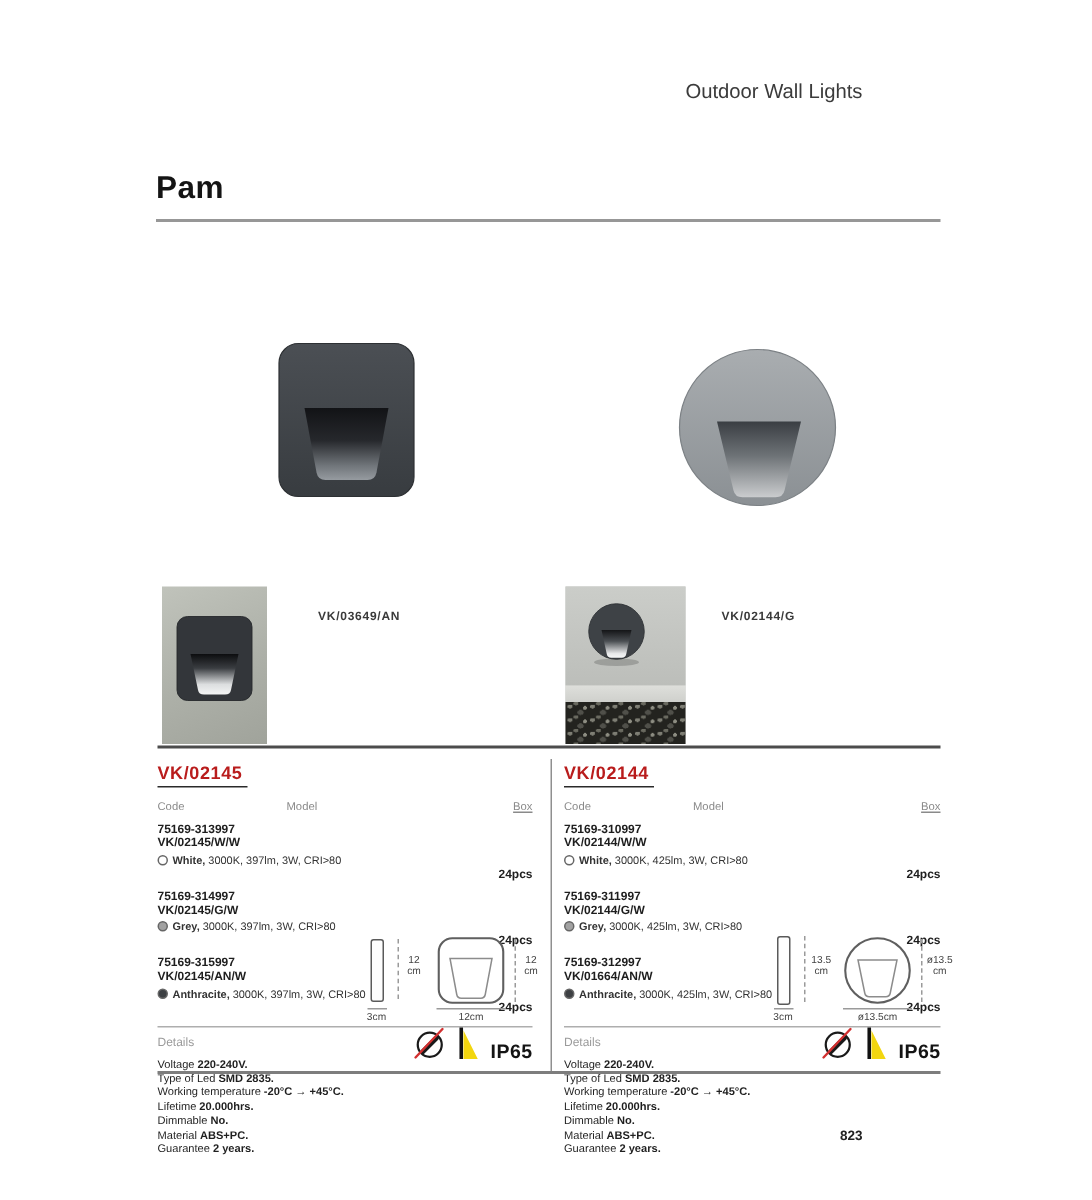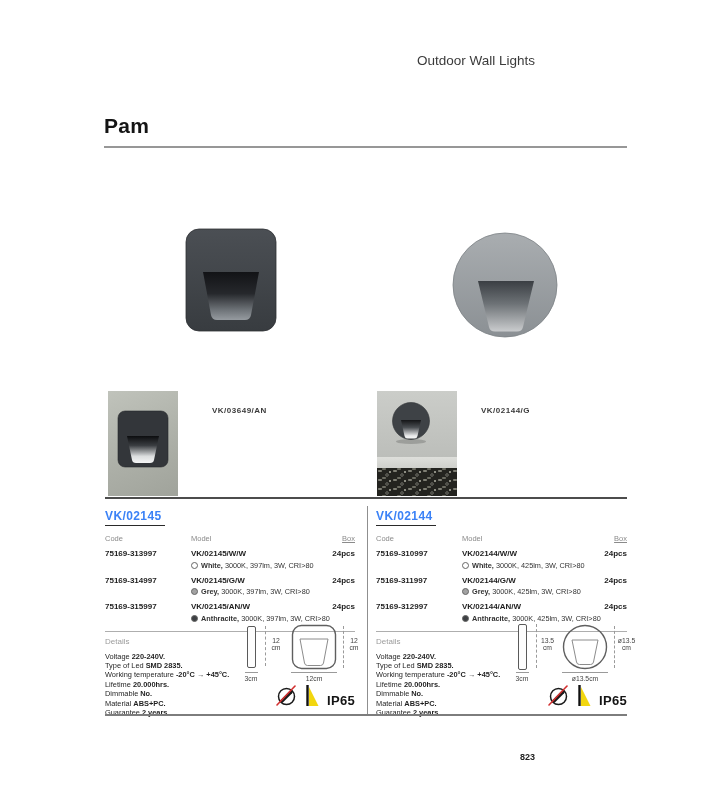--- a/index.html
+++ b/index.html
@@ -1,17 +1,17 @@
 <!DOCTYPE html>
 <html><head>
 <meta charset="utf-8">
 <style>
   html,body{margin:0;padding:0;background:#fff;}
   .page{position:relative;width:636px;height:800px;background:#ffffff;
-        font-family:"Liberation Sans",sans-serif;color:#222;overflow:hidden;}
+        font-family:"Liberation Sans",sans-serif;color:#222;overflow:hidden;padding-left:40px;}
 
   
   .category{position:absolute;top:53px;right:101px;font-size:13.5px;color:#3b3b3b;}
   .title{position:absolute;top:114px;left:104px;font-size:21px;font-weight:bold;color:#141414;letter-spacing:.3px;}
   .title-rule{position:absolute;top:146px;left:104px;width:523px;height:2px;background:#979797;}
 
   
   .prod{position:absolute;}
   #prod-square{left:185px;top:228px;}
   #prod-round{left:450px;top:232px;}
@@ -36,25 +36,25 @@
 
   .mid-rule{position:absolute;left:105px;top:497px;width:522px;height:2px;background:#4c4c4c;}
   .v-divider{position:absolute;left:367px;top:506px;width:1px;height:209px;background:#8f8f8f;}
   .bottom-rule{position:absolute;left:105px;top:714px;width:522px;height:1.5px;background:#7d7d7d;}
   .page-number{position:absolute;top:752px;right:101px;font-size:9px;font-weight:bold;color:#222;}
 
   
   .col{position:absolute;top:506px;}
   .col-left{left:105px;width:250px;}
   .col-right{left:376px;width:251px;}
-  .sku{display:inline-block;font-size:12px;font-weight:bold;color:#3b82f6;letter-spacing:.4px;
+  .sku{display:inline-block;font-size:12px;font-weight:bold;color:#b91c1c;letter-spacing:.4px;
        border-bottom:1.5px solid #2a2a2a;padding:0 3px 2px 0;}
   .thead{display:flex;margin-top:8px;font-size:7.5px;color:#8a8a8a;}
   .th-code{width:86px;} .th-model{flex:1;} .th-box{margin-left:auto;text-decoration:underline;}
-  .trow{display:flex;margin-top:6px;font-size:8px;min-height:19px;}
+  .trow{display:flex;margin-top:6px;font-size:8px;min-height:19px;flex-direction:column;}
   .td-code{width:86px;font-weight:bold;color:#1e1e1e;}
   .td-model{flex:1;}
   .model-name{font-weight:bold;color:#1e1e1e;}
   .spec-line{margin-top:2.5px;font-size:7.3px;color:#333;display:flex;align-items:center;}
   .dot{width:5px;height:5px;border-radius:50%;border:1px solid #666;flex:none;margin-right:3px;}
   .color-name{font-weight:bold;}
   .spec-text{margin-left:2px;text-align:center;}
   .td-box{margin-left:auto;font-weight:bold;color:#1e1e1e;}
   .table-rule{margin-top:8px;height:1px;background:#aeaeae;}
   .details-label{margin-top:5px;font-size:8px;color:#9b9b9b;}
@@ -273,21 +273,21 @@
           <b class="color-name">Grey,</b>
           <span class="spec-text">3000K, 425lm, 3W, CRI&gt;80</span>
         </div>
       </div>
       <div class="td-box">24pcs</div>
     </div>
 
     <div class="trow">
       <div class="td-code">75169-312997</div>
       <div class="td-model">
-        <div class="model-name">VK/02144/AN/W</div>
+        <div class="model-name">VK/01664/AN/W</div>
         <div class="spec-line">
           <span class="dot" style="background: rgb(61, 64, 67);"></span>
           <b class="color-name">Anthracite,</b>
           <span class="spec-text">3000K, 425lm, 3W, CRI&gt;80</span>
         </div>
       </div>
       <div class="td-box">24pcs</div>
     </div>
 
     <div class="table-rule"></div>

